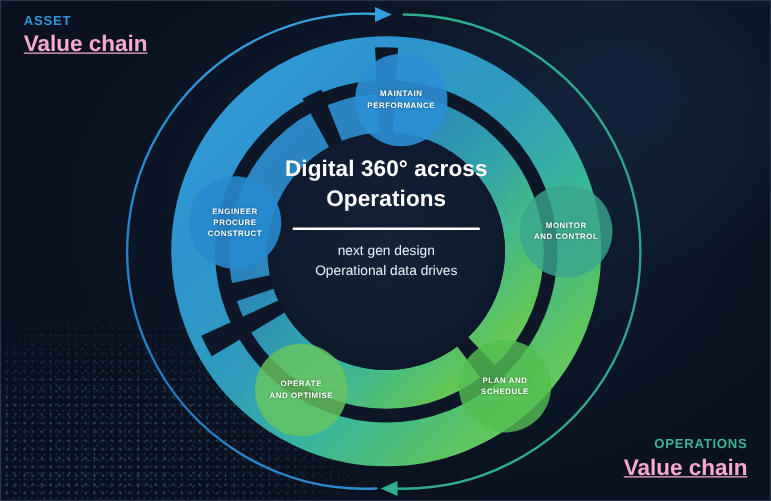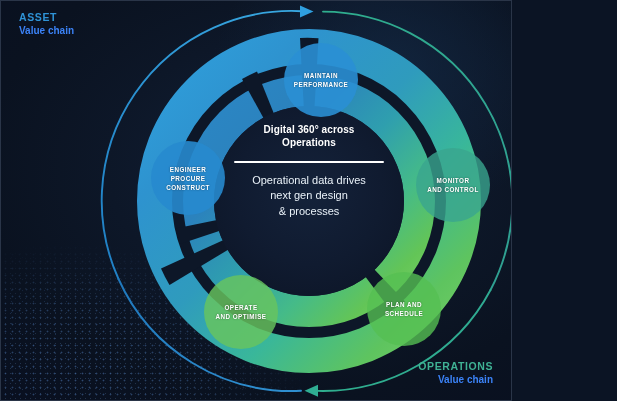--- a/index.html
+++ b/index.html
@@ -4,21 +4,21 @@
 <title>Digital 360 Lifecycle</title>
 <style>
   html,body{margin:0;padding:0;}
   body{
     width:617px;height:401px;overflow:hidden;
     background:#0b1424;
     font-family:"Liberation Sans", sans-serif;
     position:relative;
   }
   #stage{
-    position:absolute;inset:0;width:512px;height:401px;overflow:hidden;
+    position:absolute;inset:0;width:617px;height:401px;overflow:hidden;
     border:1px solid #2a3548;box-sizing:border-box;
   }
   .bg-base{
     position:absolute;inset:0;
     background:
       radial-gradient(ellipse 420px 300px at 58% 42%, #122038 0%, #0d1728 45%, #0a1220 75%, #091020 100%);
   }
   .bg-glow-tr{
     position:absolute;right:-60px;top:-80px;width:360px;height:300px;
     background:radial-gradient(ellipse at center, rgba(18,38,64,.85) 0%, rgba(11,20,36,0) 70%);
@@ -46,40 +46,40 @@
 
   svg.diagram{position:absolute;left:0;top:0;width:617px;height:401px;}
 
   
   .corner{position:absolute;}
   .corner .eyebrow{
     font-size:10.5px;letter-spacing:.6px;font-weight:600;
     line-height:1.25;
   }
   .corner .sub{
-    font-size:10px;font-weight:600;color:#3b82f6;line-height:1.3;
+    font-size:18px;font-weight:600;color:#f9a8d4;line-height:1.3;text-decoration:underline;
   }
   #asset-label{left:18px;top:10px;text-align:left;}
   #asset-label .eyebrow{color:#2f93d6;}
   #operations-label{right:18px;bottom:14px;text-align:right;}
   #operations-label .eyebrow{color:#3fb294;}
 
   .node-label{
     position:absolute;text-align:center;color:#ffffff;
     font-size:6.3px;font-weight:700;letter-spacing:.45px;line-height:1.45;
     text-transform:uppercase;pointer-events:none;
     text-shadow:0 0 2px rgba(0,0,0,.45);
     width:96px;
   }
 
   #center-text{
     position:absolute;left:208px;top:122px;width:200px;text-align:center;
   }
   #center-text .headline{
-    color:#ffffff;font-weight:700;font-size:10px;line-height:1.34;
+    color:#ffffff;font-weight:700;font-size:18px;line-height:1.34;
     letter-spacing:.1px;
   }
   #center-text .rule{
     height:2px;background:#ffffff;width:150px;margin:11px auto 10px auto;border-radius:1px;
   }
   #center-text .body{
     color:#e9f1f8;font-size:11px;line-height:1.42;font-weight:400;
   }
 </style>
 </head>
@@ -199,23 +199,22 @@
     <div class="sub">Value chain</div>
   </div>
 
   <div id="center-text">
     <div class="headline">
       <div>Digital 360° across</div>
       <div>Operations</div>
     </div>
     <div class="rule"></div>
     <div class="body">
+      <div>next gen design</div>
       <div>Operational data drives</div>
-      <div>next gen design</div>
-      <div>&amp; processes</div>
     </div>
   </div>
 
   <div class="node-label" id="nl-0" style="left: 272px; top: 70px;">
       <div>MAINTAIN</div>
       <div>PERFORMANCE</div>
     </div>
   <div class="node-label" id="nl-1" style="left: 139px; top: 163.5px;">
       <div>ENGINEER</div>
       <div>PROCURE</div>

